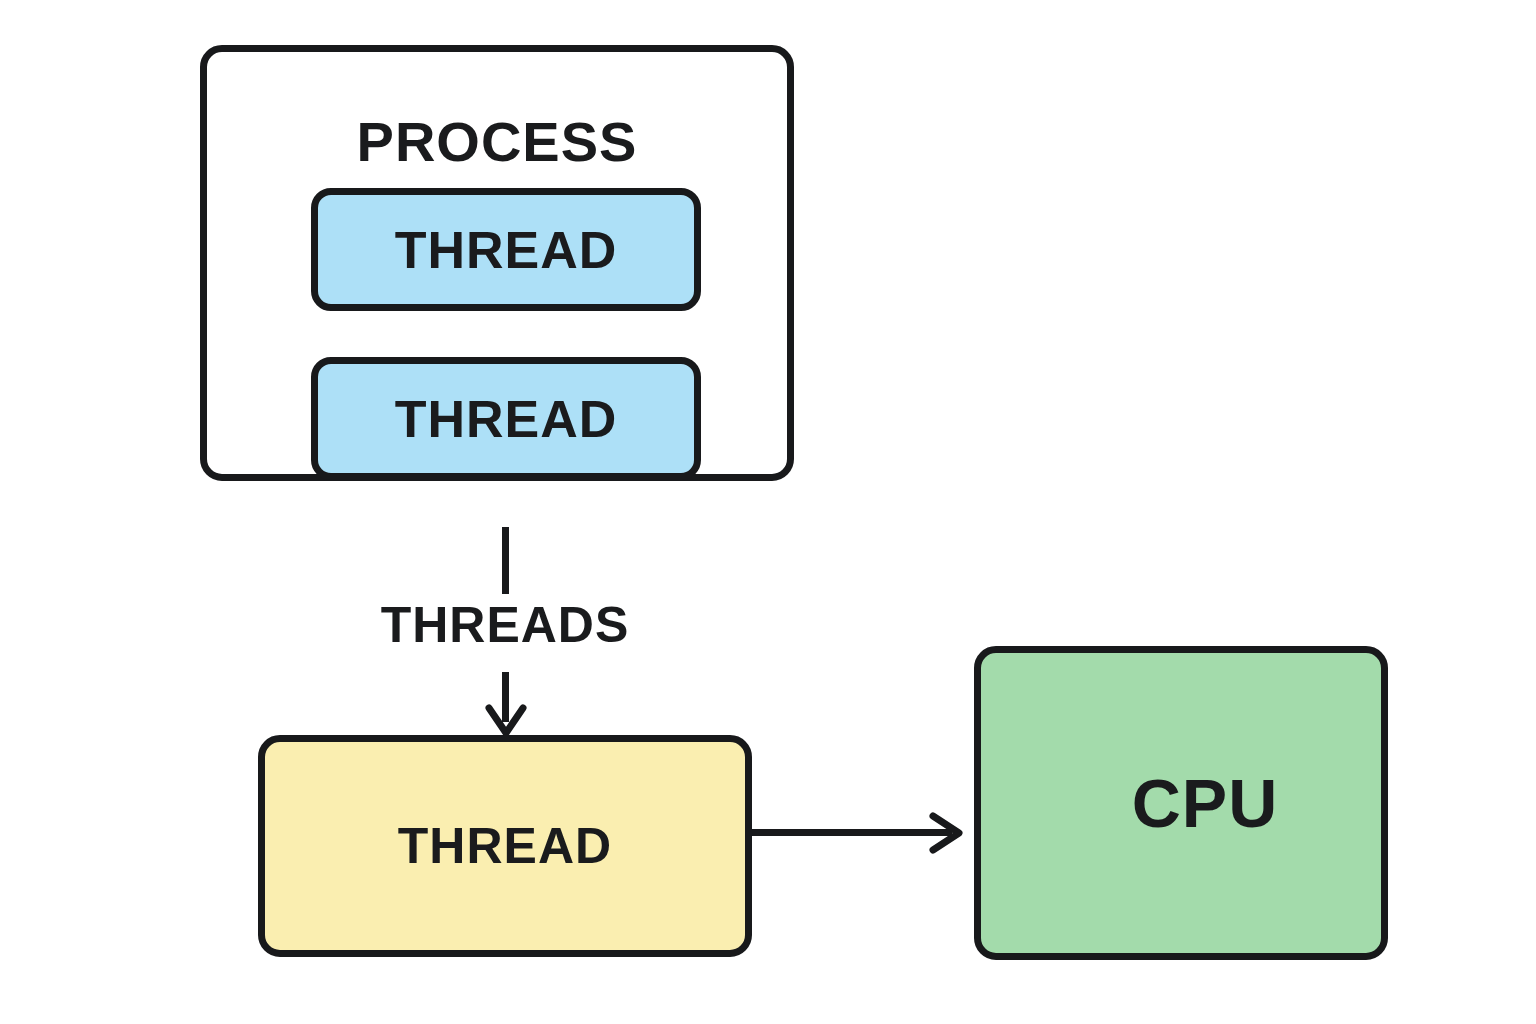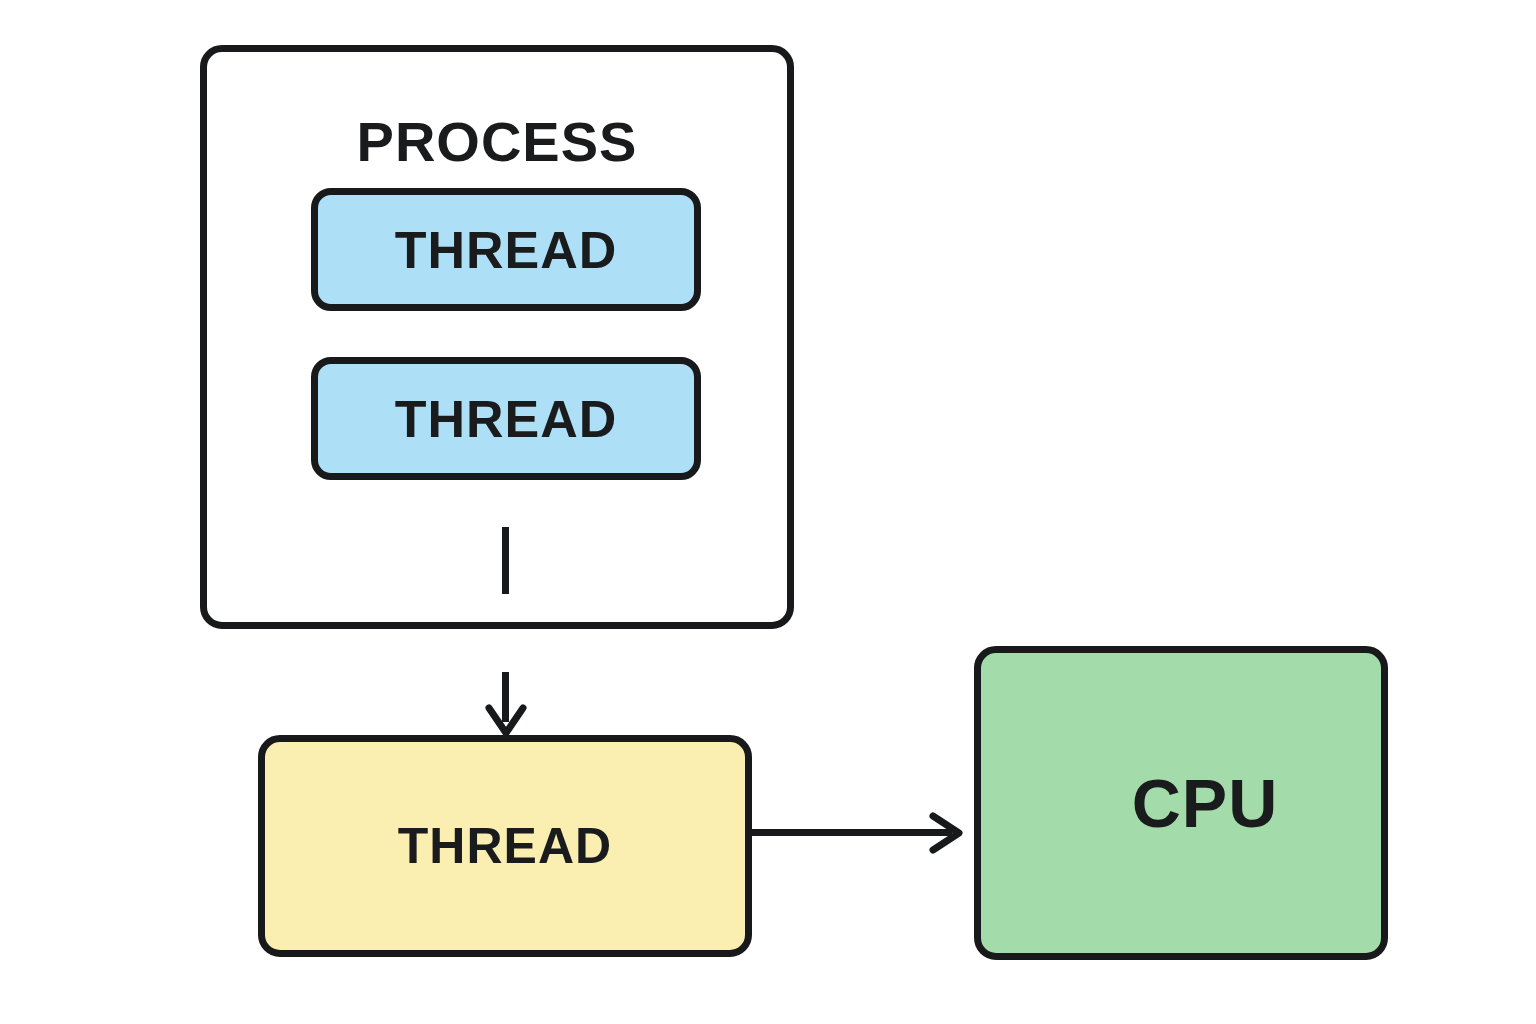--- a/index.html
+++ b/index.html
@@ -28,21 +28,21 @@
     display: flex;
     align-items: center;
     justify-content: center;
   }
 
   
   #process-box {
     left: 200px;
     top: 45px;
     width: 594px;
-    height: 584px;
+    height: 436px;
     background: #ffffff;
     border-radius: 22px;
     display: block;
   }
   #process-title {
     position: absolute;
     left: 0;
     top: 62px;
     width: 100%;
     text-align: center;
@@ -175,20 +175,21 @@
       <span class="thread-label">THREAD</span>
     </div>
 
     <div class="box thread-box" id="thread-box-1">
       <span class="thread-label">THREAD</span>
     </div>
   </div>
 
   <div id="conn-line-top"></div>
 
+  <div id="threads-label">THREADS</div>
 
   <div id="conn-line-bottom"></div>
 
   <svg id="conn-arrow-down" viewBox="0 0 42 40">
     <polyline points="4,8 21,33 38,8" fill="none" stroke="#18191b" stroke-width="7" stroke-linecap="round" stroke-linejoin="round"></polyline>
   </svg>
 
   <div class="box" id="scheduler-box">
     <span class="scheduler-line">THREAD</span>
   </div>

